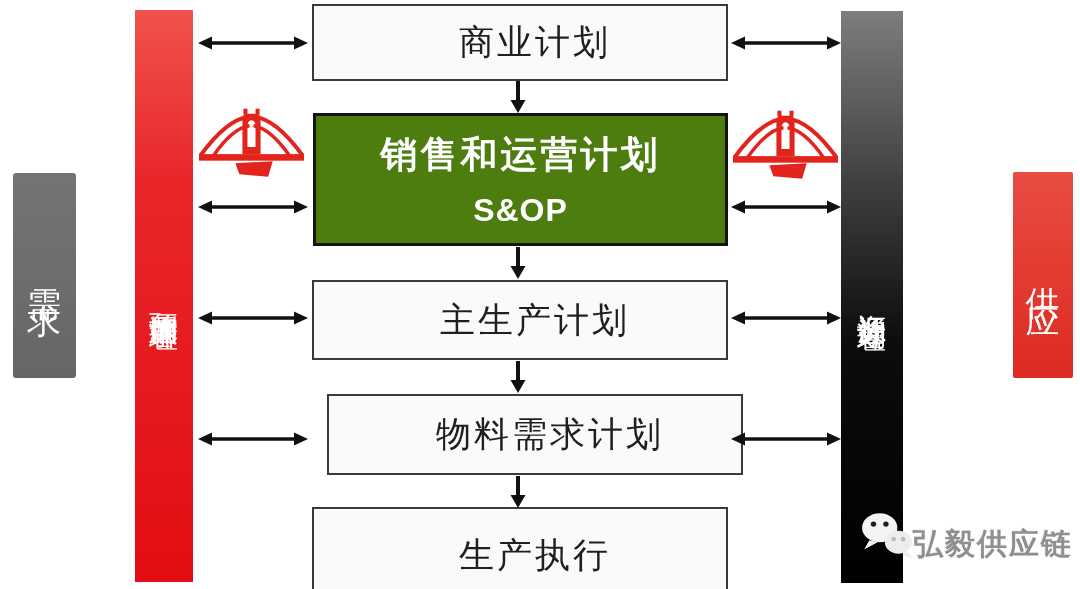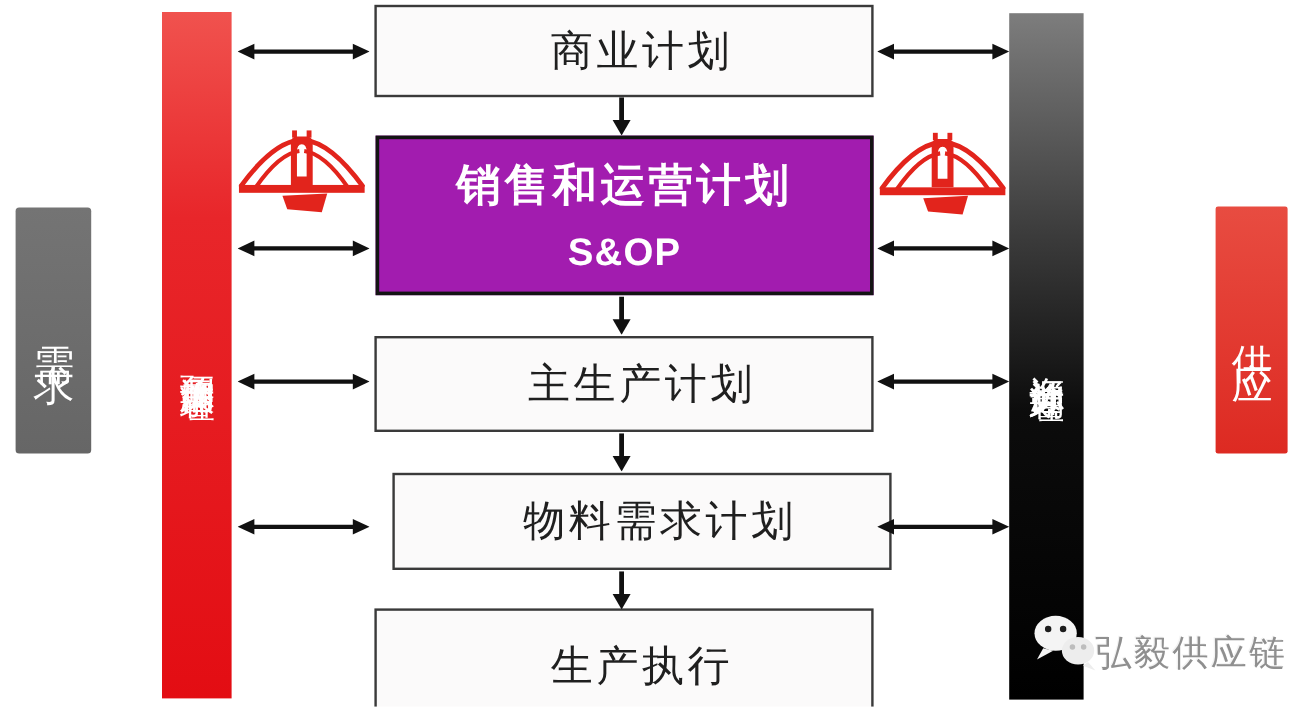--- a/index.html
+++ b/index.html
@@ -14,21 +14,21 @@
     background:#fbfafa;border:2px solid #3a3a3a;
     display:flex;align-items:center;justify-content:center;
     box-sizing:border-box;
     padding-left:30px;
   }
   .flow-box .lbl{
     font-size:35px;color:#1f1f1f;letter-spacing:3px;font-weight:400;
   }
   .sop-box{
     position:absolute;left:313px;top:113px;width:415px;height:133px;
-    background:#a21caf;border:3px solid #141414;box-sizing:border-box;
+    background:#4d7c0f;border:3px solid #141414;box-sizing:border-box;
     display:flex;flex-direction:column;align-items:center;justify-content:center;
     gap:12px;
   }
   .sop-box .main{font-size:37px;color:#fff;font-weight:bold;letter-spacing:3px;}
   .sop-box .sub{font-size:32px;color:#fff;font-weight:bold;letter-spacing:1px;}
   
   .vbar{
     position:absolute;display:flex;align-items:center;justify-content:center;
     box-sizing:border-box;
   }
@@ -44,21 +44,21 @@
   #forecast-bar .vtext{font-size:29px;letter-spacing:2px;font-weight:400;}
   #resource-bar{left:841px;top:11px;width:62px;height:572px;
     background:linear-gradient(180deg,#7d7d7d 0%,#3c3c3c 32%,#0c0c0c 58%,#000 100%);}
   #resource-bar .vtext{font-size:29px;letter-spacing:2px;font-weight:400;}
   #supply-bar{left:1013px;top:172px;width:60px;height:206px;
     background:linear-gradient(180deg,#e84c41 0%,#dd2a22 100%);border-radius:2px;}
   #supply-bar .vtext{font-size:34px;letter-spacing:14px;font-weight:400;}
   
   #watermark{
     left:913px;top:524px;width:160px;
-    font-size:30px;font-weight:normal;letter-spacing:2px;color:#8f8f8f;
+    font-size:30px;font-weight:bold;letter-spacing:2px;color:#8f8f8f;
     text-shadow:1px 1px 0 #ffffff,-1px -1px 0 #f3f3f3;
   }
   svg{display:block;}
 </style>
 </head>
 <body>
 
 <div id="canvas">
 
   <div class="vbar" id="demand-bar">

